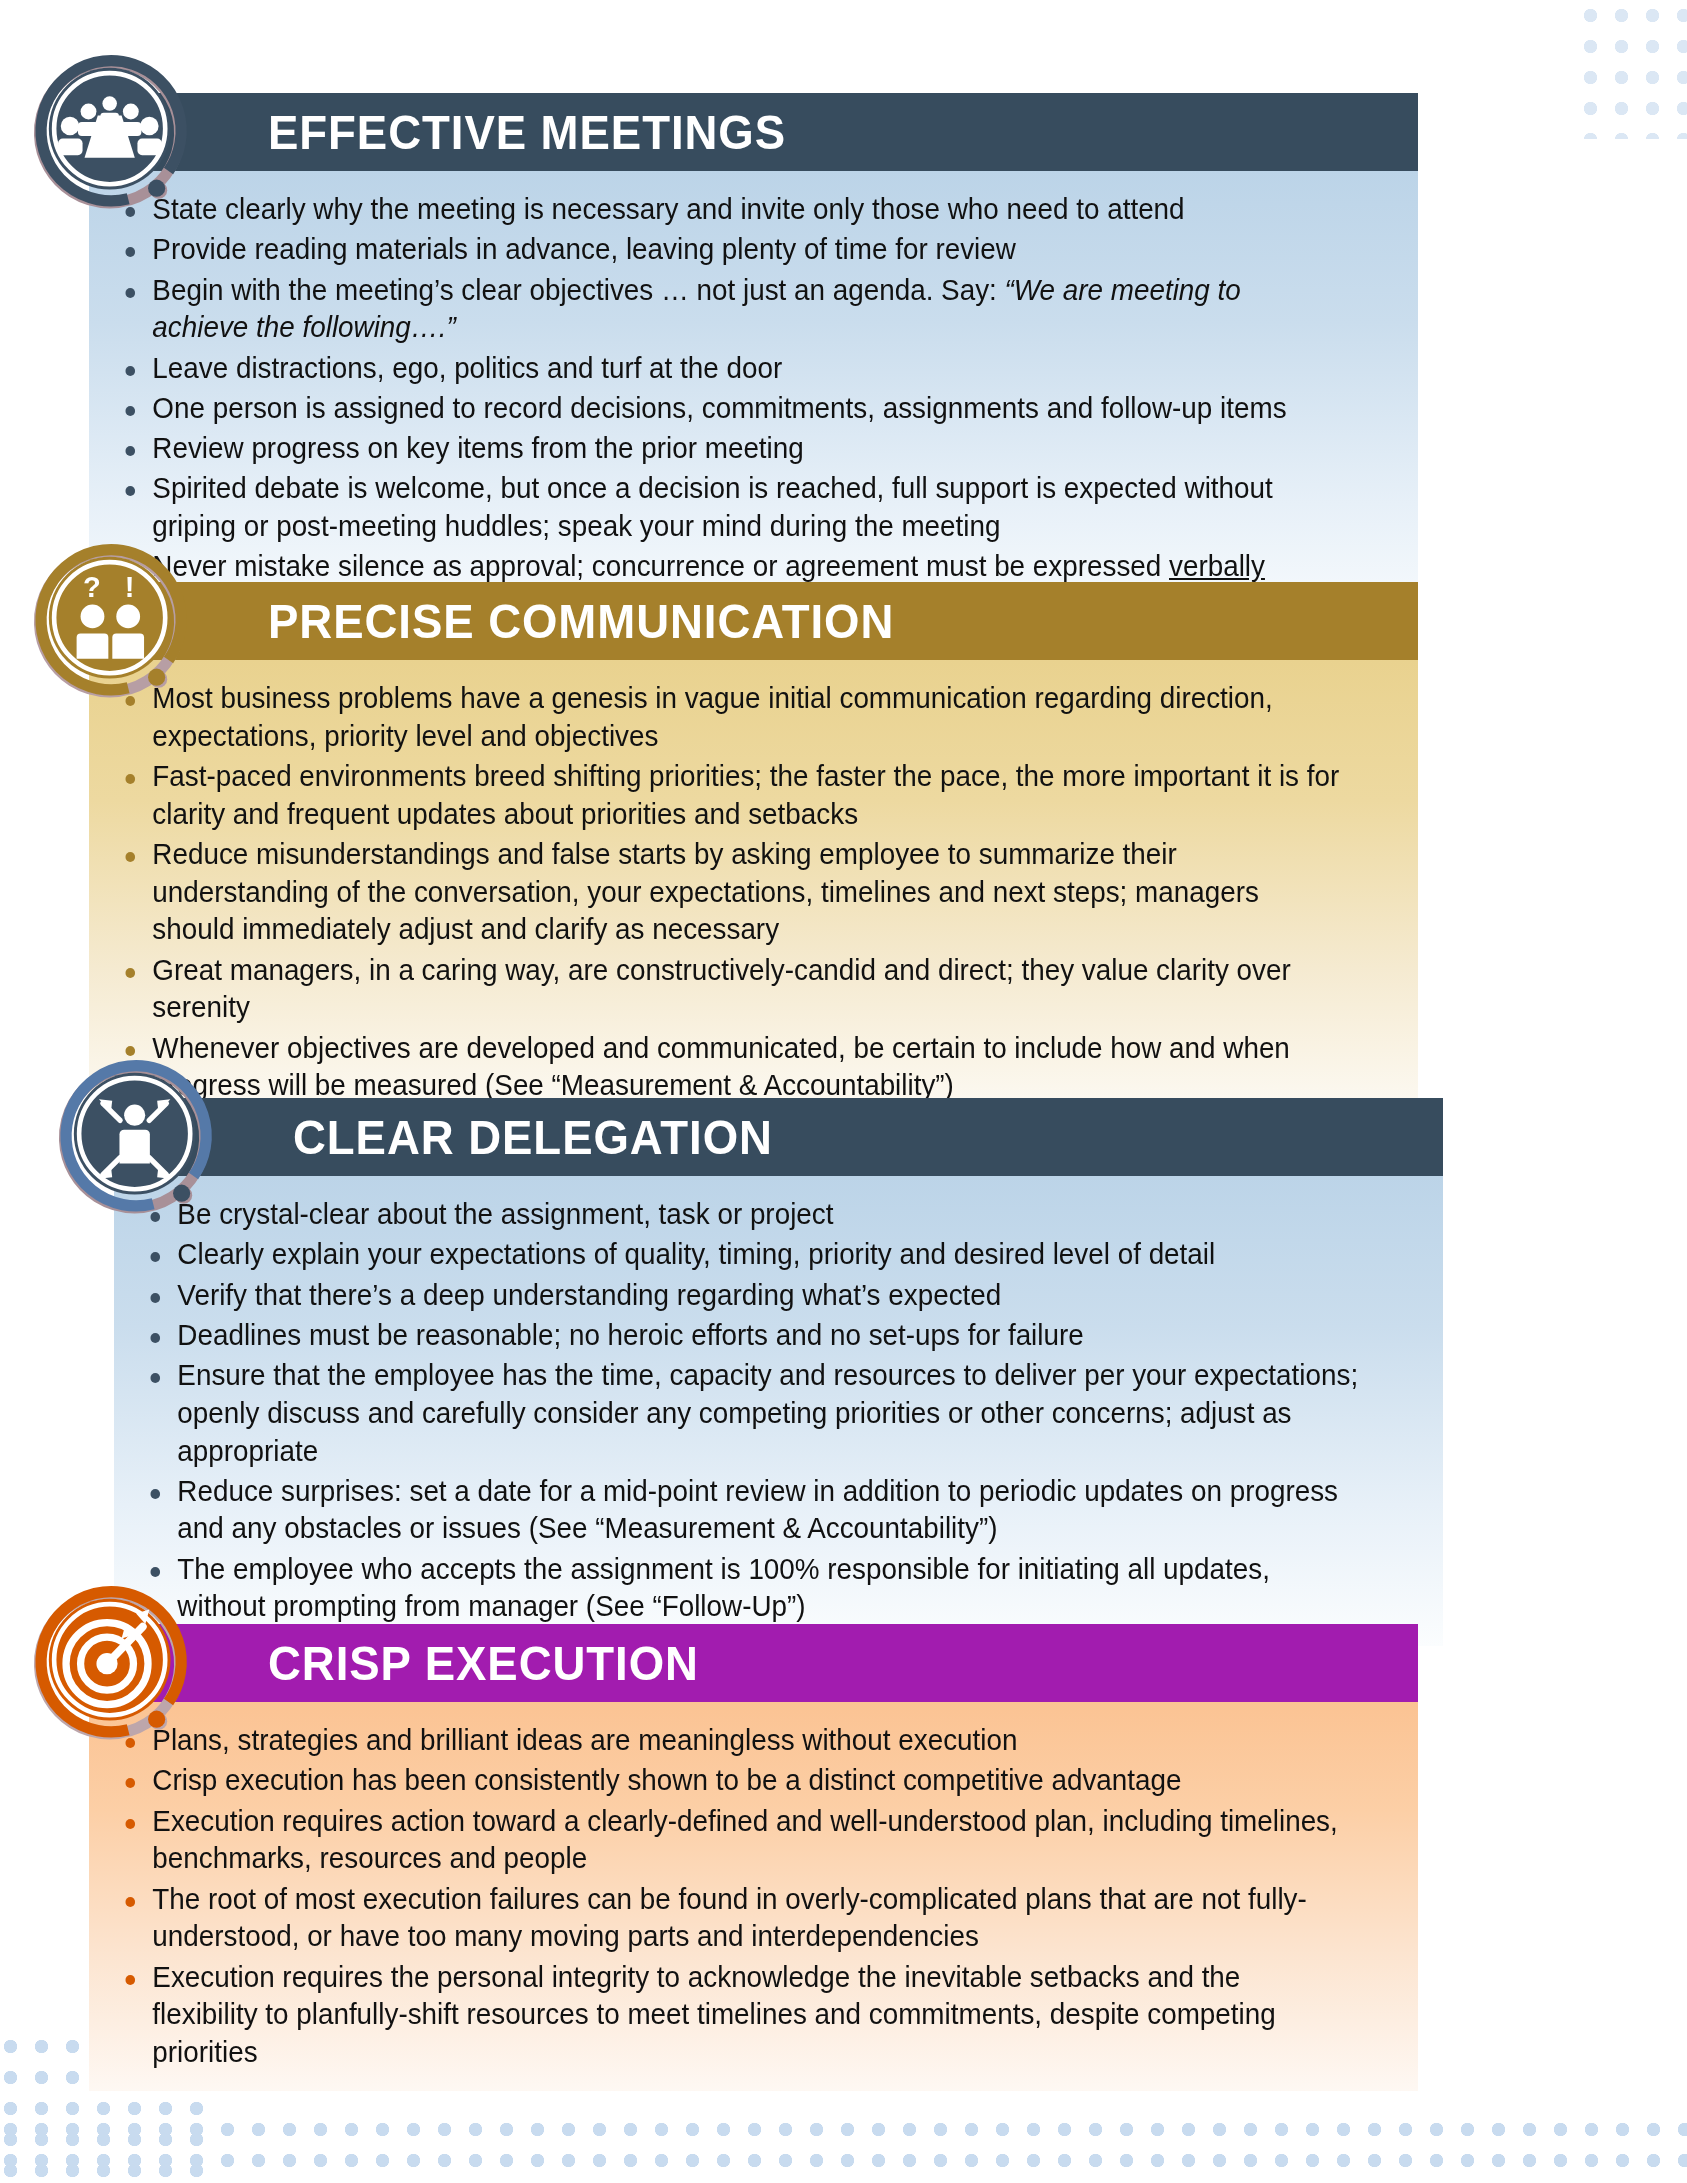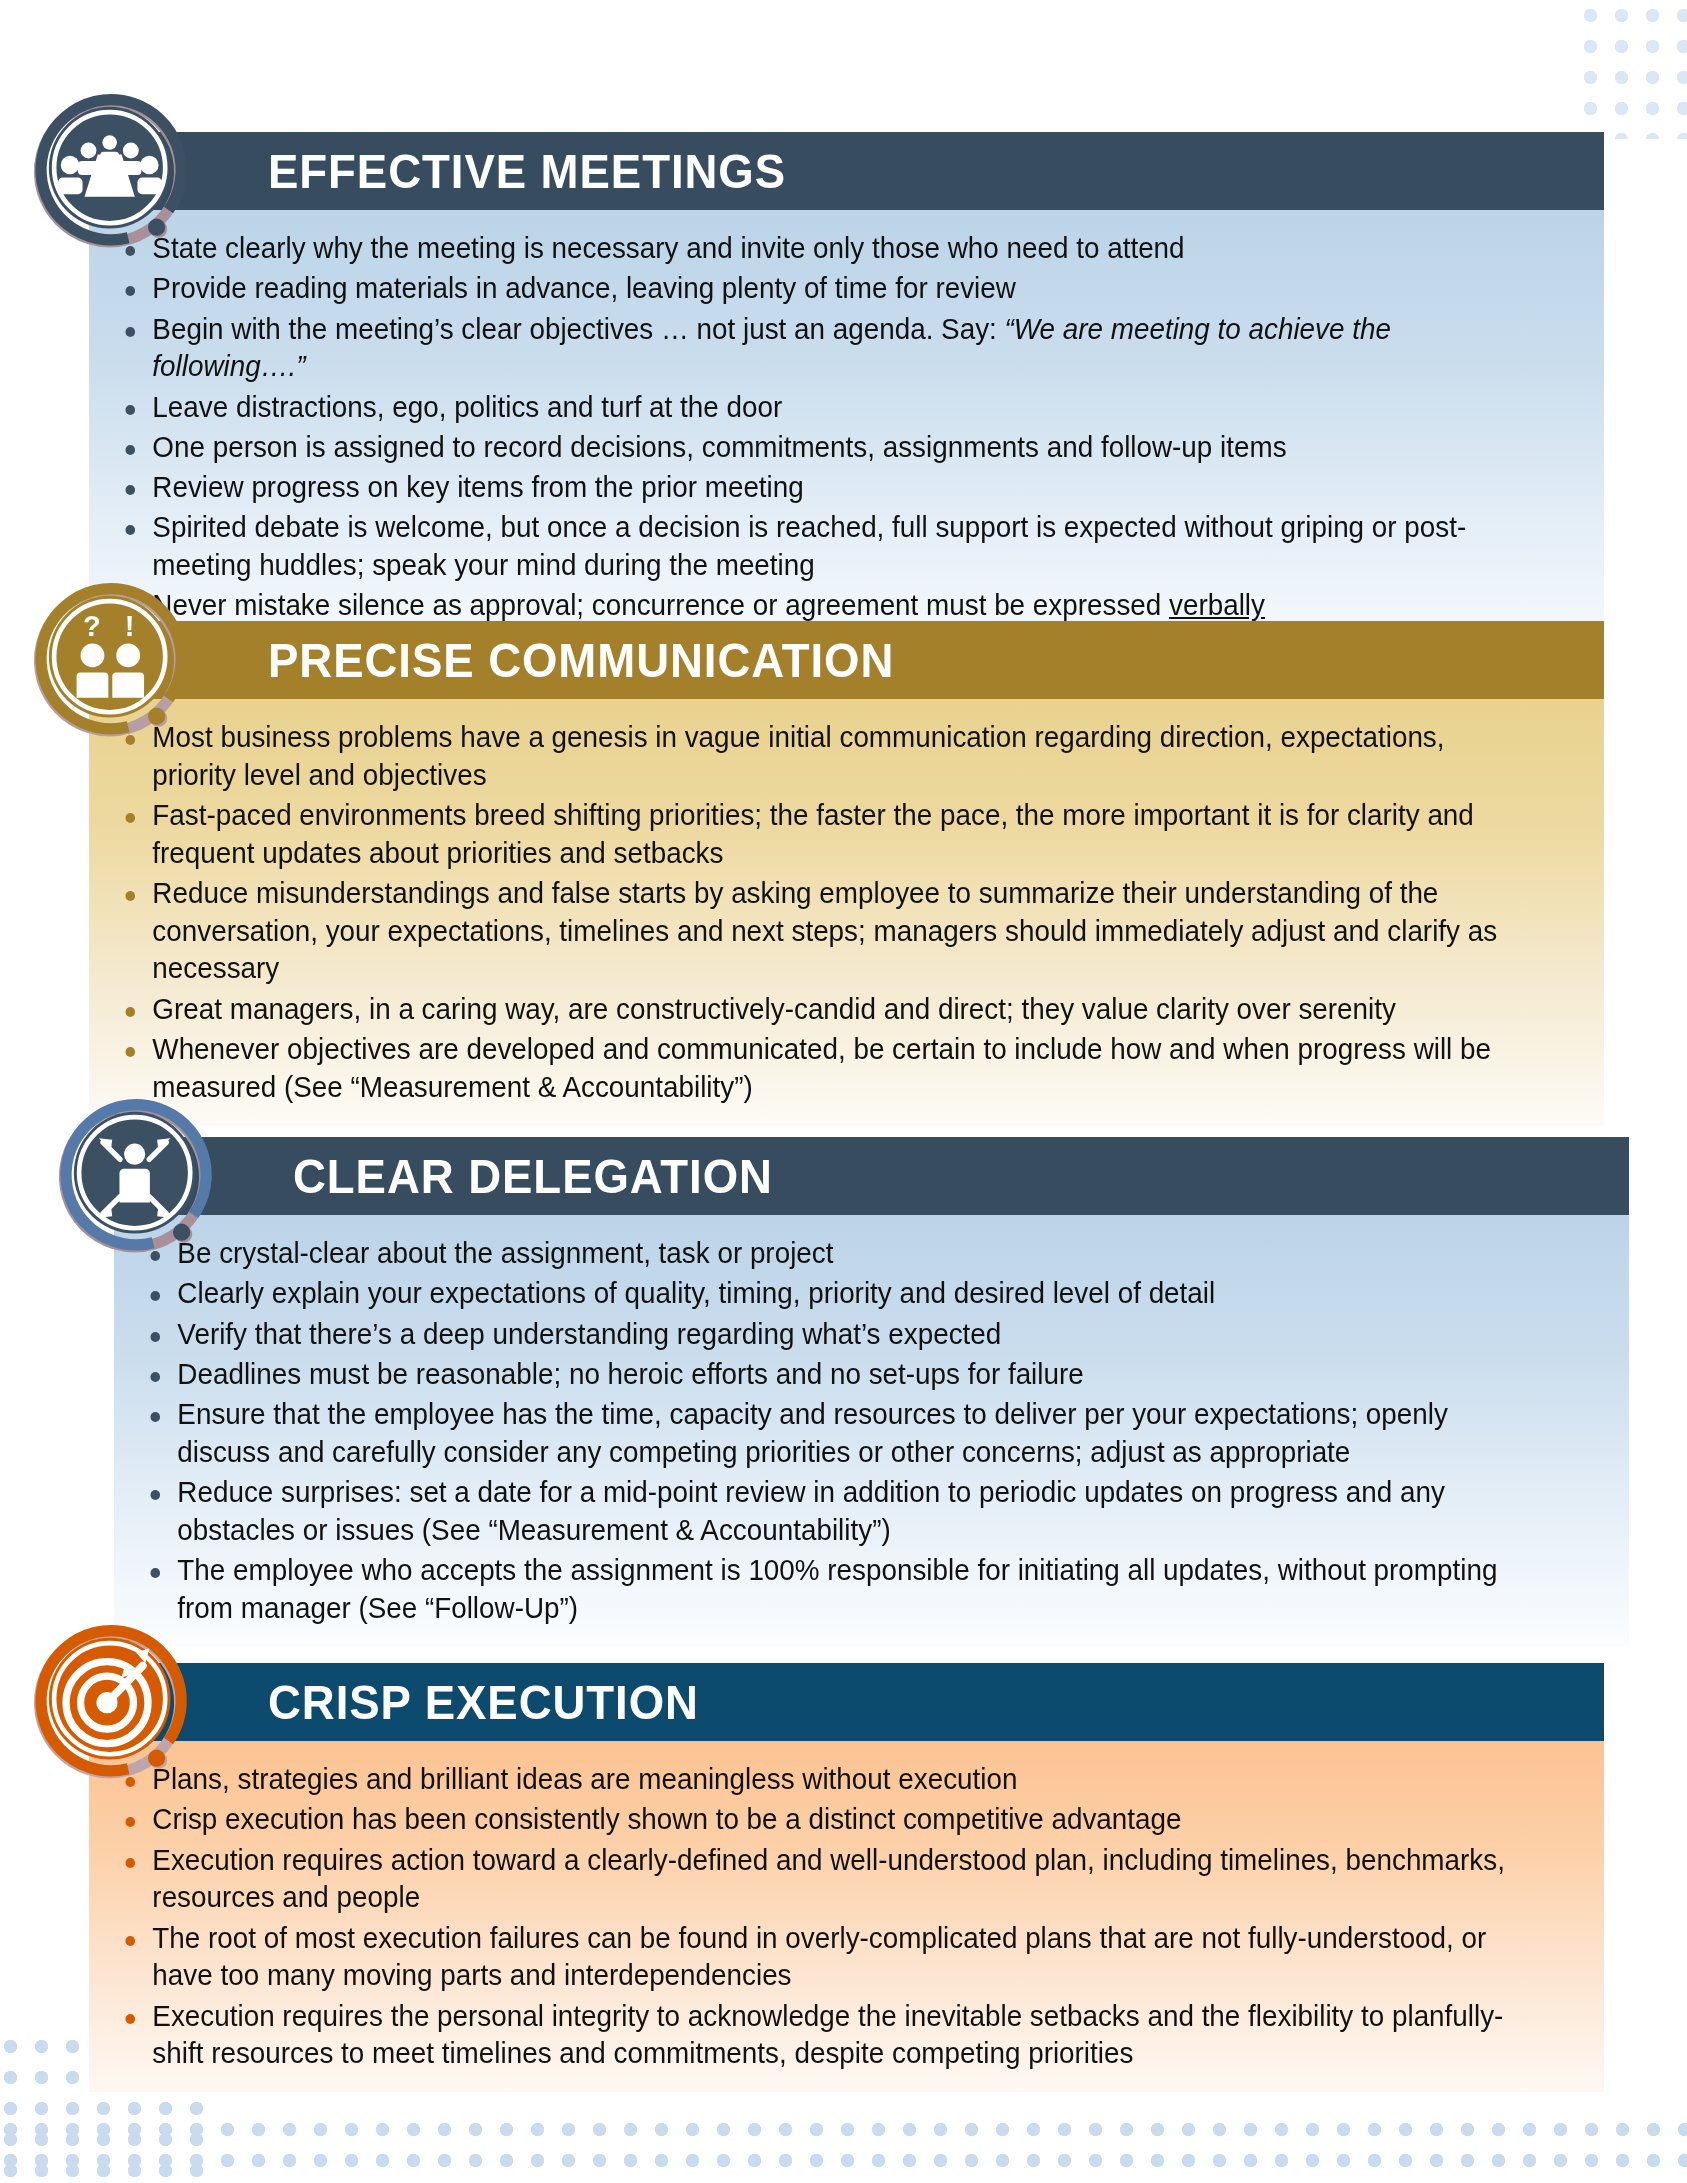--- a/index.html
+++ b/index.html
@@ -39,22 +39,21 @@
     top: 0px;
     width: 119px;
     height: 139px;
     background-image: radial-gradient(#dbe7f4 30%, transparent 31%);
   }
 
   
   .section {
     position: absolute;
     left: 89px;
-    width: 1515px;
-    margin-top: 39px;
+    width: 1329px;
   }
   .bar {
     position: relative;
     height: 78px;
     display: flex;
     align-items: center;
     z-index: 3;
   }
   .bar-title {
     color: #ffffff;
@@ -111,21 +110,21 @@
   .t-slate ul.bullets li { --dot: #3c5063; }
 
   
   .t-gold .bar       { background: #a5802b; }
   .t-gold .body-panel {
     background: linear-gradient(to bottom, #e9d28f 0%, #edd9a0 30%, #f5ead0 66%, #fdfbf6 100%);
   }
   .t-gold ul.bullets li { --dot: #a5802b; }
 
   
-  .t-orange .bar     { background: #0c4a6e; }
+  .t-orange .bar     { background: #a21caf; }
   .t-orange .body-panel {
     background: linear-gradient(to bottom, #fbc393 0%, #fccfa6 28%, #fce4cf 64%, #fef8f3 100%);
   }
   .t-orange ul.bullets li { --dot: #d65a00; }
 
   
   .badge {
     position: absolute;
     left: -60px;
     top: -41px;

